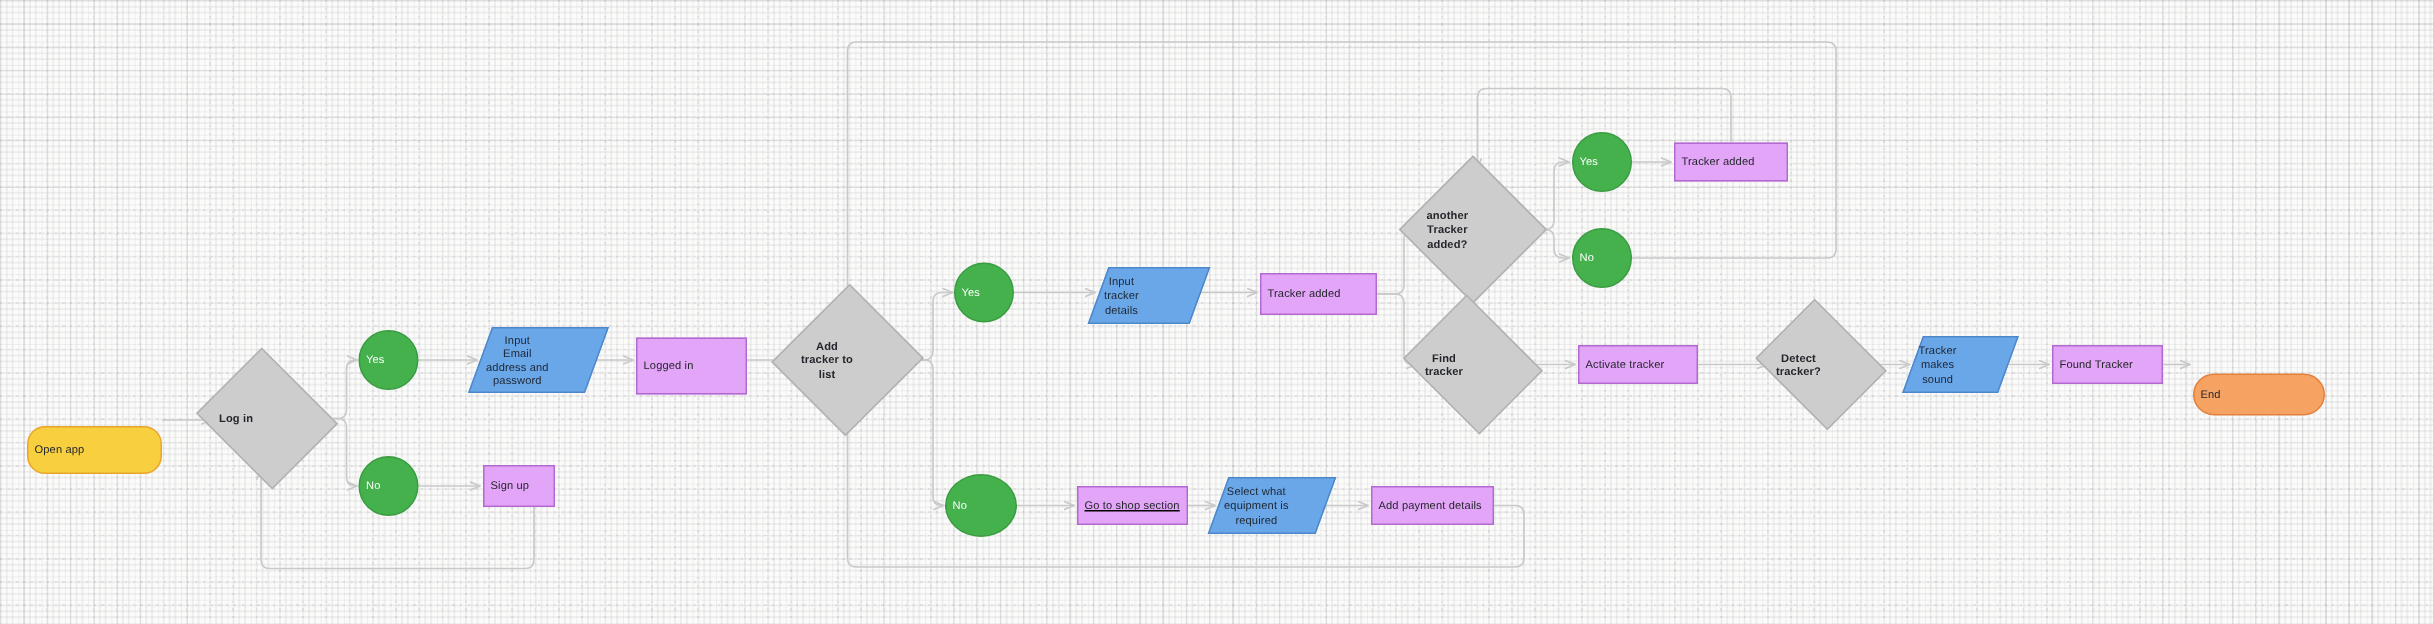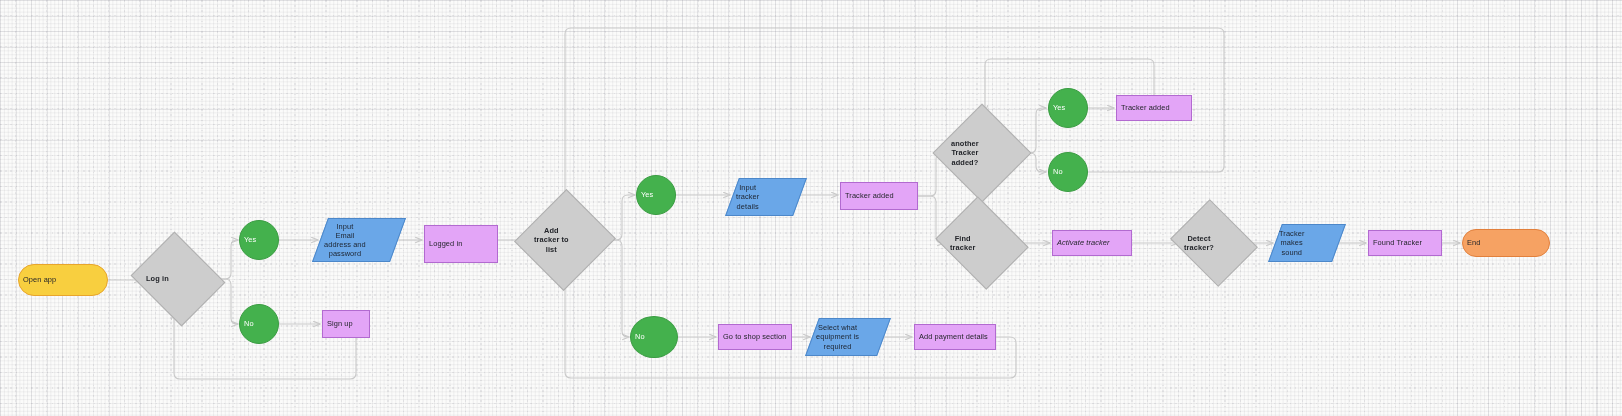--- a/index.html
+++ b/index.html
@@ -35,21 +35,21 @@
   svg.edges{position:absolute;left:0;top:0;width:1622px;height:416px;overflow:visible;}
   .edge{fill:none;stroke:#c9c9c9;stroke-width:1.1;}
 
   .node{position:absolute;box-sizing:border-box;display:flex;align-items:center;justify-content:flex-start;text-align:center;}
   .node .lbl{
     font-size:7.4px;line-height:9.2px;color:#23252a;letter-spacing:.1px;
     padding:0 4px;white-space:pre-line;
   }
 
   
-  .terminator{border-radius:999px;}
+  .terminator{border-radius:999px;margin-top:20px;}
   .t-start{background:#f8cf3f;border:1.2px solid #e8a52c;}
   .t-end{background:#f6a263;border:1.2px solid #e2803c;}
 
   .process{background:#e3a5f7;border:1.2px solid #b26ad0;}
 
   .decision{background:transparent;border:none;font-weight:bold;}
   .decision .dia{
     position:absolute;inset:0;
     background:#cdcdcd;border:1.2px solid #b0b0b0;
     transform:rotate(45deg);
@@ -130,21 +130,21 @@
 
     <path class="edge" d="M678,337 L716,337" marker-end="url(#ah)"></path>
 
     <path class="edge" d="M792,337 L810,337" marker-end="url(#ah)"></path>
 
     <path class="edge" d="M884,337 L912,337" marker-end="url(#ah)"></path>
 
     <path class="edge" d="M996,337 L1010,337 Q1016,337 1016,343 L1016,372 Q1016,378 1010,378 L571,378 Q565,378 565,372 L565,278"></path>
   </svg>
 
-  <div class="node terminator t-start" style="left:18px;top:264px;width:90px;height:32px;">
+  <div class="node terminator t-start" style="left:18px;top:264px;width:90px;height:32px;border-radius:12px;">
     <span class="lbl">Open app</span>
   </div>
 
   <div class="node decision" style="left:142px;top:248px;width:72px;height:62px;">
     <div class="dia"></div>
     <span class="lbl">Log in</span>
   </div>
 
   <div class="node circle" style="left:239px;top:220px;width:40px;height:40px;">
     <span class="lbl">Yes</span>
@@ -214,21 +214,21 @@
   <div class="node process" style="left:1116px;top:95px;width:76px;height:26px;">
     <span class="lbl">Tracker added</span>
   </div>
 
   <div class="node decision" style="left:946px;top:213px;width:72px;height:60px;">
     <div class="dia"></div>
     <span class="lbl">Find
 tracker</span>
   </div>
 
-  <div class="node process" style="left:1052px;top:230px;width:80px;height:26px;font-style:italic;">
+  <div class="node process" style="left:1052px;top:230px;width:80px;height:26px;">
     <span class="lbl">Activate tracker</span>
   </div>
 
   <div class="node decision" style="left:1180px;top:215px;width:68px;height:56px;">
     <div class="dia"></div>
     <span class="lbl">Detect
 tracker?</span>
   </div>
 
   <div class="node io" style="left:1275px;top:224px;width:64px;height:38px;">
@@ -239,21 +239,21 @@
   </div>
 
   <div class="node process" style="left:1368px;top:230px;width:74px;height:26px;">
     <span class="lbl">Found Tracker</span>
   </div>
 
   <div class="node terminator t-end" style="left:1462px;top:229px;width:88px;height:28px;">
     <span class="lbl">End</span>
   </div>
 
-  <div class="node process" style="left:718px;top:324px;width:74px;height:26px;">
+  <div class="node process" style="left:718px;top:324px;width:74px;height:26px;text-decoration:underline;">
     <span class="lbl">Go to shop section</span>
   </div>
 
   <div class="node io" style="left:812px;top:318px;width:72px;height:38px;">
     <div class="para"></div>
     <span class="lbl">Select what
 equipment is
 required</span>
   </div>
 

